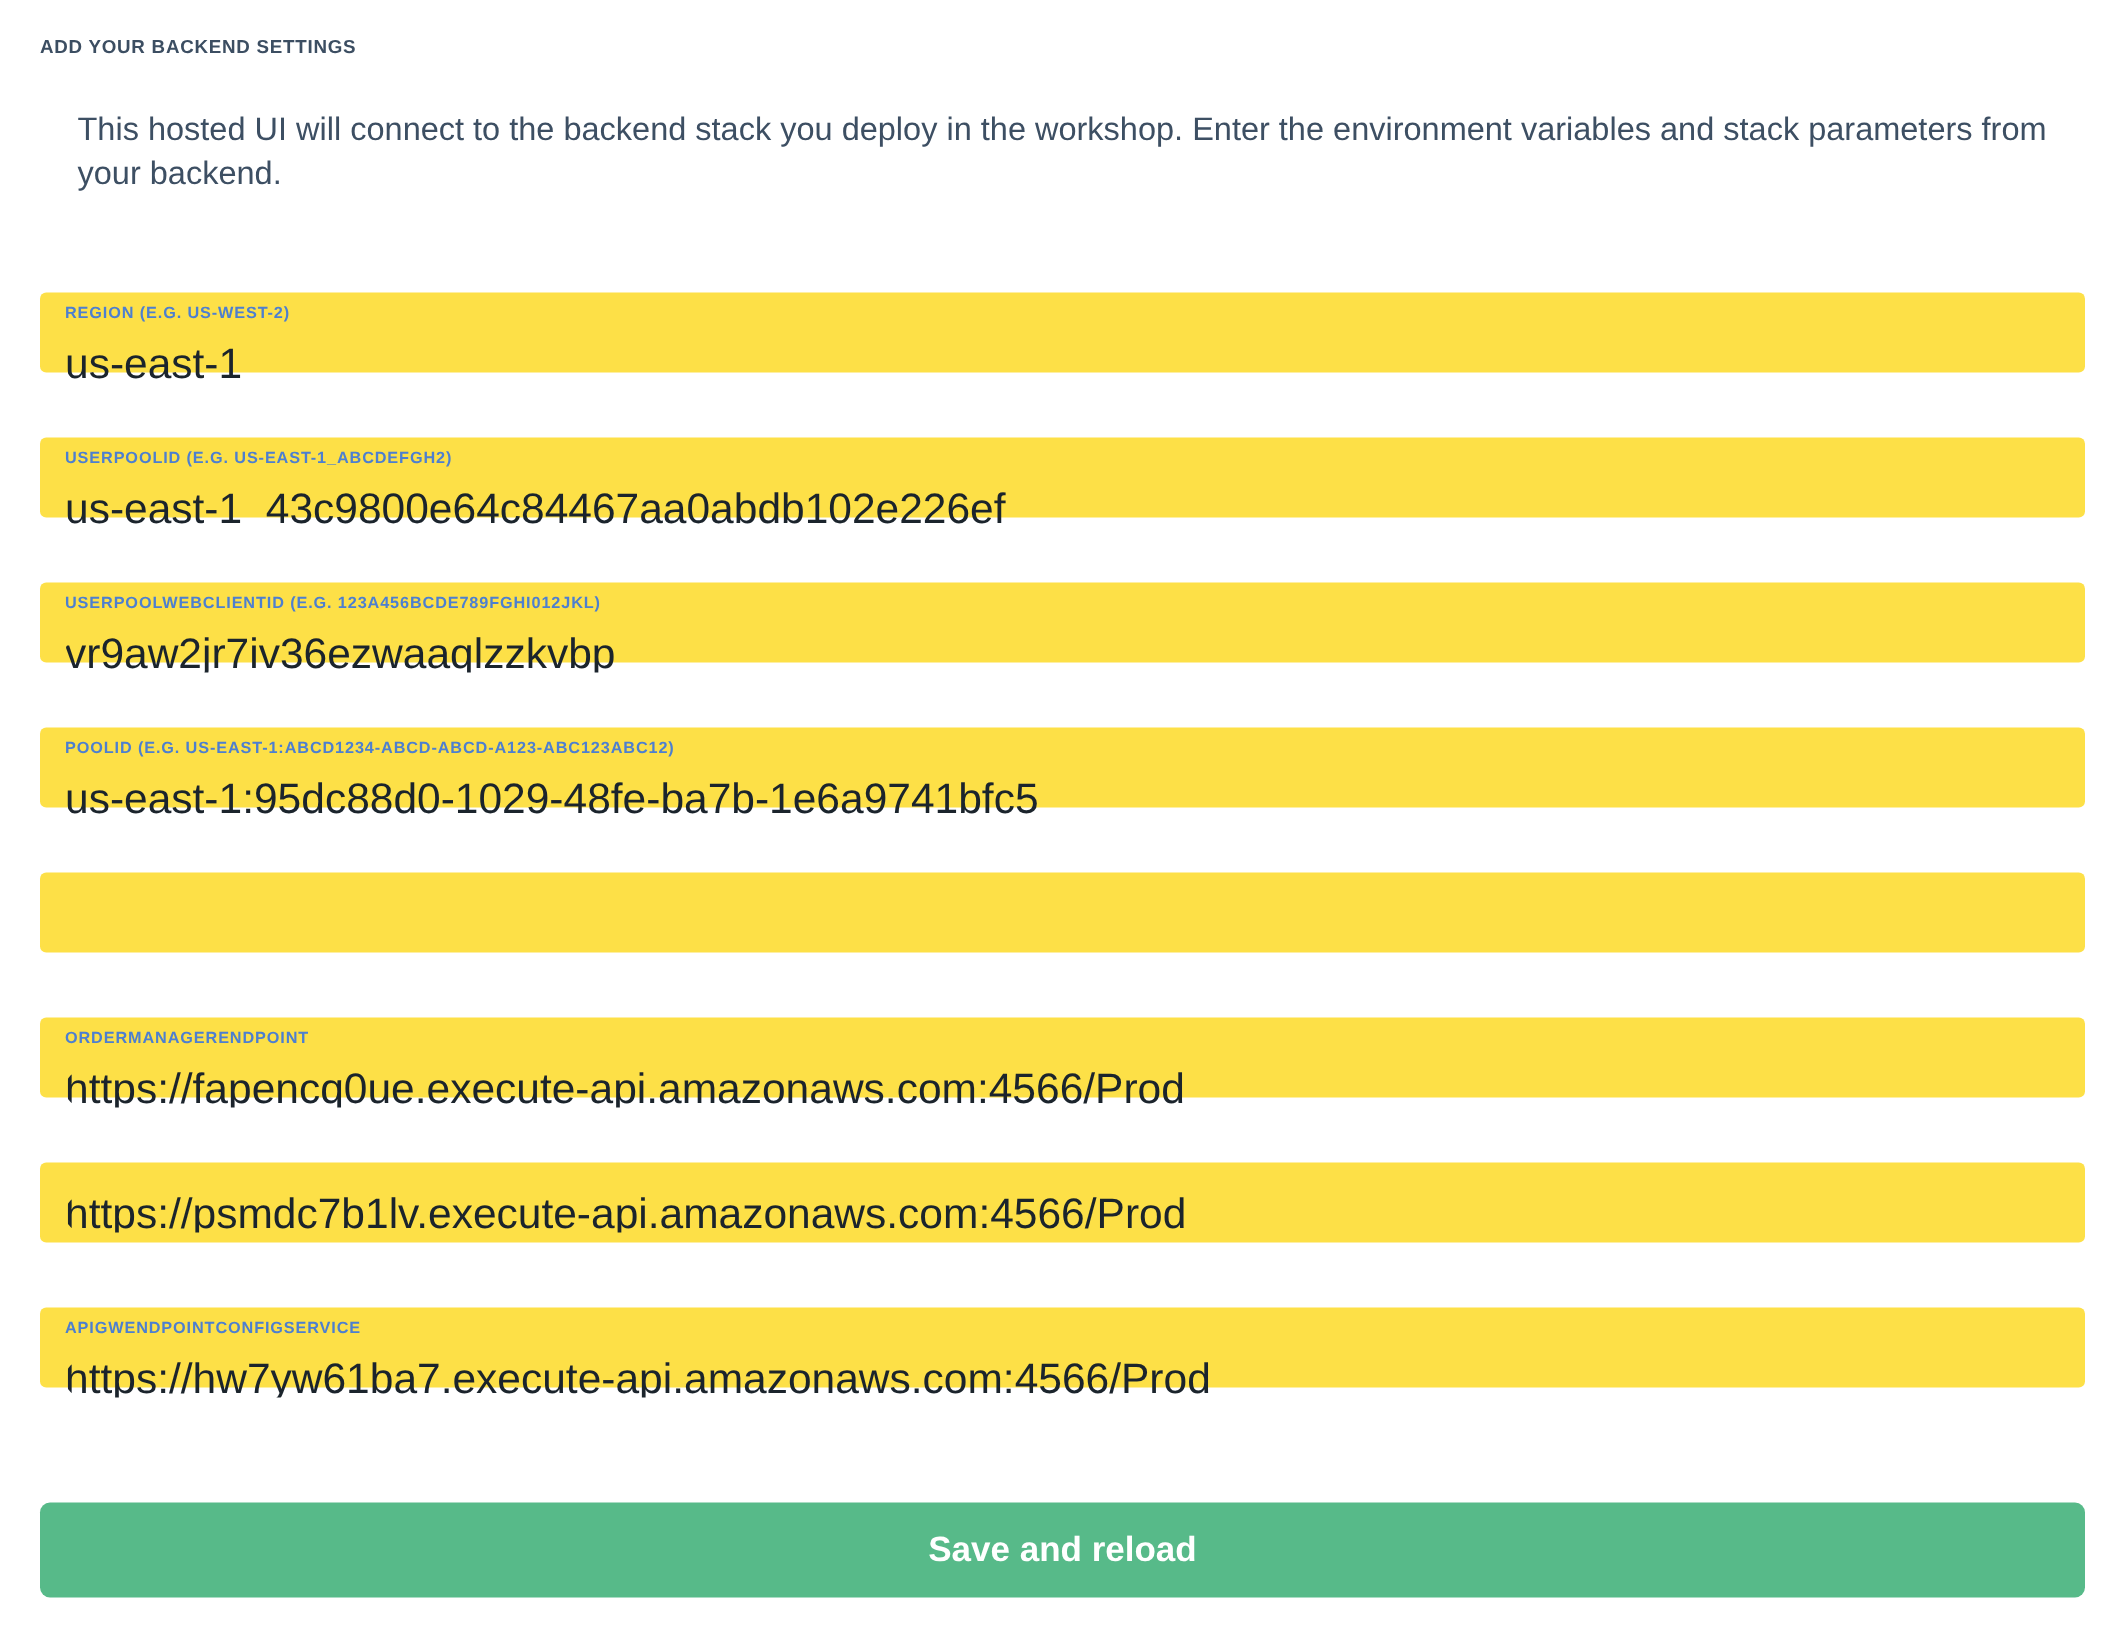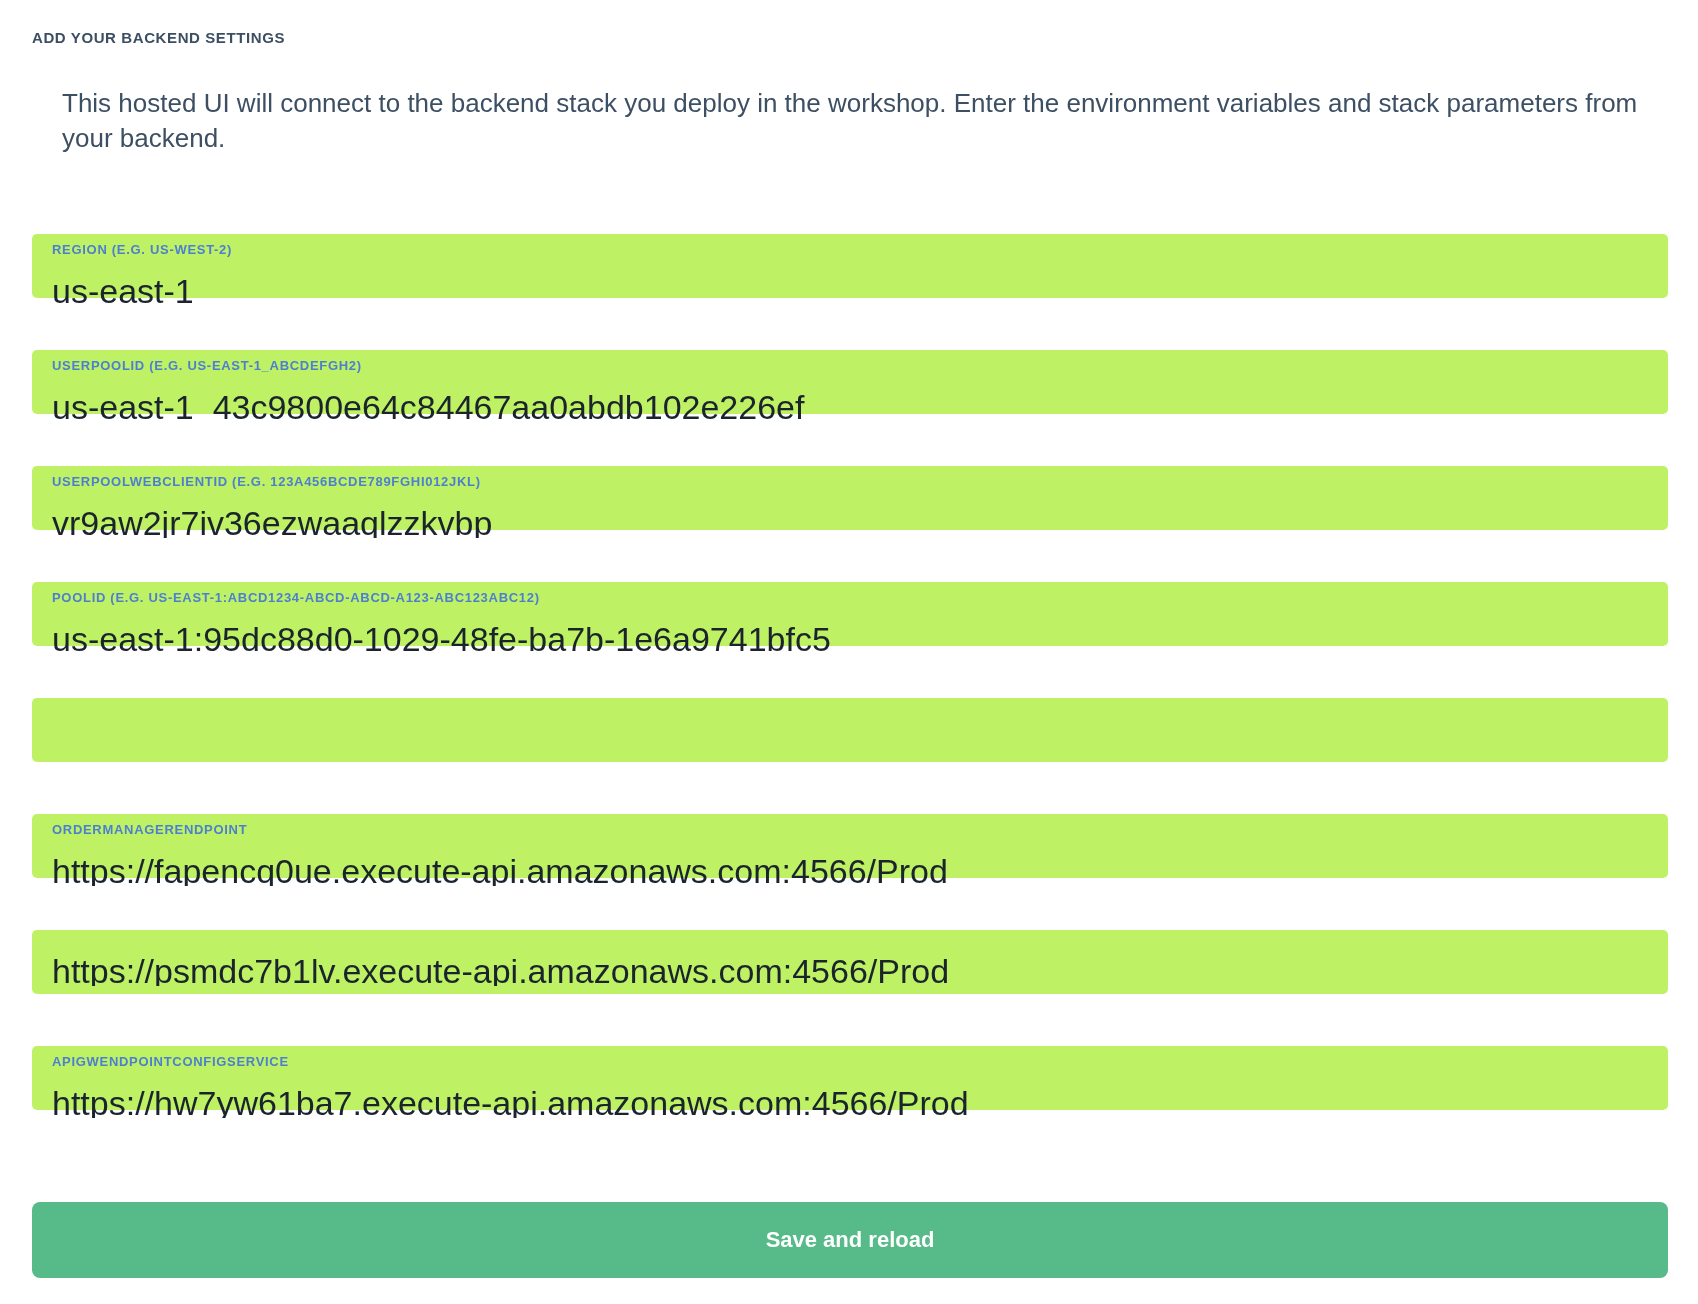--- a/index.html
+++ b/index.html
@@ -1,15 +1,15 @@
 <!DOCTYPE html>
 <html><head>
 <meta charset="utf-8">
 <style>
-  * { margin: 0; padding: 0; box-sizing: border-box; }
+  * { margin: 0; padding: 0; box-sizing: border-box; border-radius: 28px; }
   html, body {
     background: #ffffff;
     font-family: "Liberation Sans", "DejaVu Sans", sans-serif;
   }
   .page {
     width: 1698px;
     height: 1304px;
     background: #ffffff;
     padding: 28px 30px 0 32px;
     overflow: hidden;
@@ -27,21 +27,21 @@
     font-size: 26px;
     line-height: 35px;
     font-weight: 400;
     color: #3d4f63;
     padding: 0 30px;
   }
   .fields {
     margin-top: 78px;
   }
   .field {
-    background: #bef264;
+    background: #fde047;
     border-radius: 5px;
     padding: 8px 20px 10px 20px;
     margin-bottom: 52px;
     height: 64px;
   }
   .field-label {
     display: block;
     font-size: 13px;
     line-height: 16px;
     font-weight: 700;
@@ -65,21 +65,21 @@
   .save-button {
     display: block;
     width: 100%;
     height: 76px;
     margin-top: 92px;
     border: none;
     border-radius: 8px;
     background: #57ba89;
     color: #ffffff;
     font-family: "Liberation Sans", "DejaVu Sans", sans-serif;
-    font-size: 22px;
+    font-size: 28px;
     font-weight: 700;
     cursor: pointer;
   }
 </style>
 </head>
 <body>
 
 <div class="page">
 
   <div class="page-title">ADD YOUR BACKEND SETTINGS</div>

